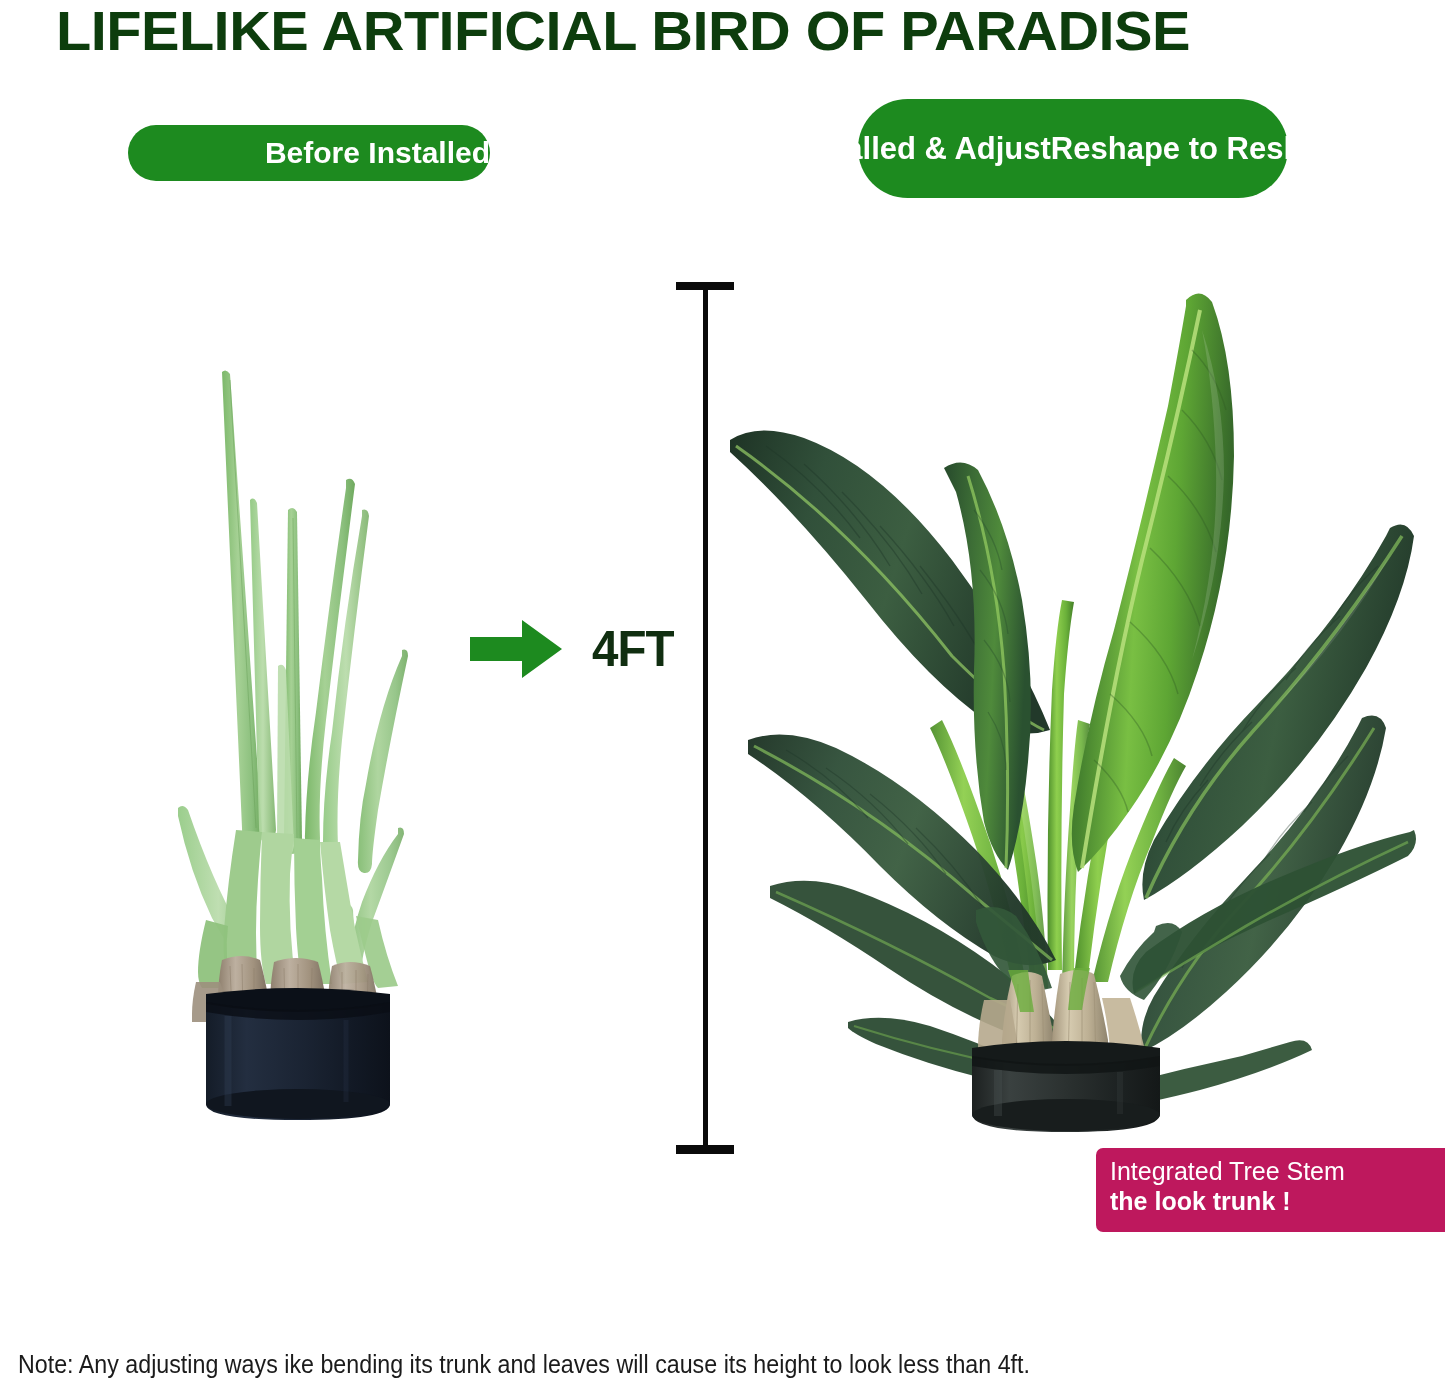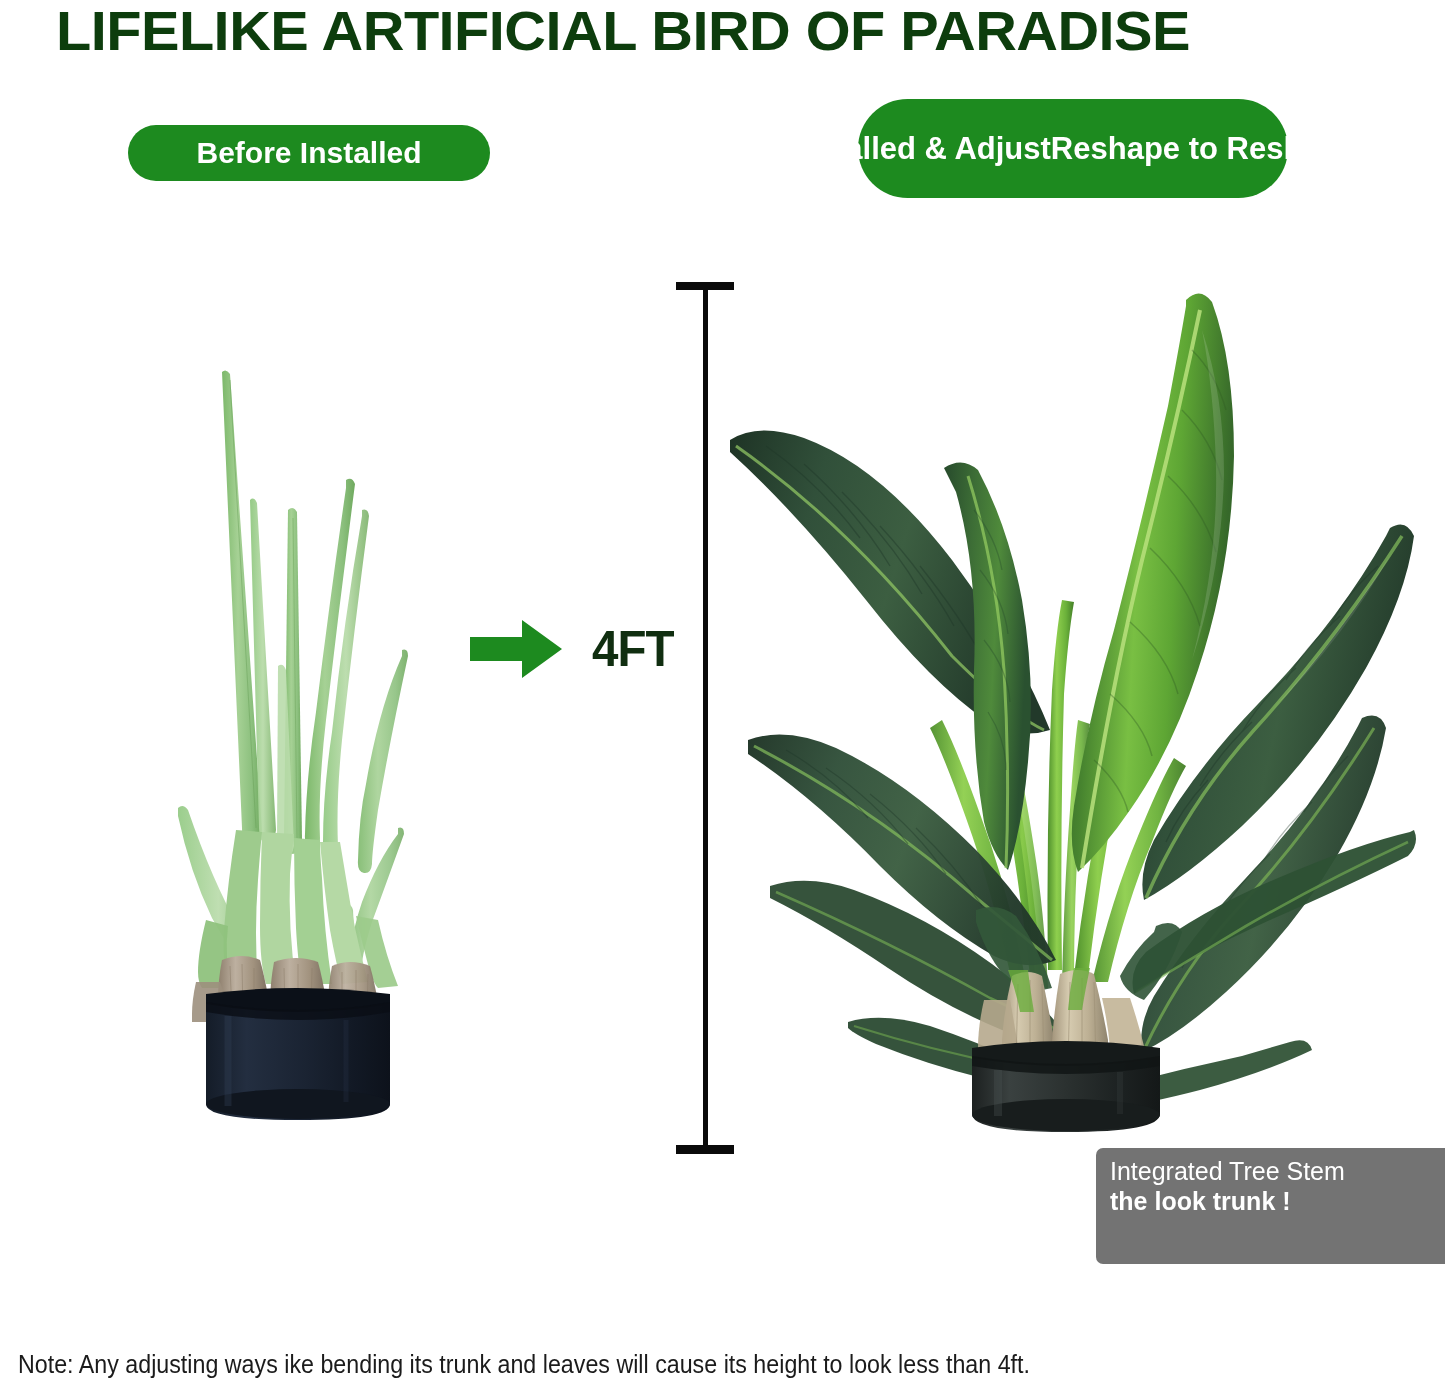--- a/index.html
+++ b/index.html
@@ -32,20 +32,21 @@
     background: #1d8a1f;
     color: #ffffff;
     font-weight: 700;
     display: flex; align-items: center; justify-content: center;
     text-align: center;
     border-radius: 999px;
   }
   #badge-left {
     left: 128px; top: 125px; width: 362px; height: 56px;
     font-size: 30px;
+    justify-content: flex-end;
   }
   #badge-right {
     left: 858px; top: 99px; width: 430px; height: 99px;
     font-size: 31px; line-height: 36px; flex-direction: row;
     padding: 0 18px;
   }
   #badge-right span { display:block; white-space: nowrap; }
 
   
   #measure { position: absolute; left: 676px; top: 282px; width: 58px; height: 872px; }
@@ -57,22 +58,22 @@
   #arrow { position:absolute; left:470px; top:620px; width:92px; height:58px; }
   #ft-label {
     position:absolute; left:592px; top:620px;
     font-size:50px; font-weight:700; color:#102e10;
     transform: scaleX(0.95); transform-origin:left center;
     letter-spacing:-1px;
   }
 
   
   #warn {
-    position:absolute; left:1096px; top:1148px; width:349px; height:116px;
-    background:#737373;
+    position:absolute; left:1096px; top:1148px; width:349px; height:84px;
+    background:#be185d;
     border-radius: 7px 0 0 7px;
     color:#ffffff;
     padding: 8px 3px 8px 14px;
     font-size: 25px; line-height: 30px;
   }
   #warn .light { font-weight: 400; }
   #warn .heavy { font-weight: 700; }
 
   
   #note {

